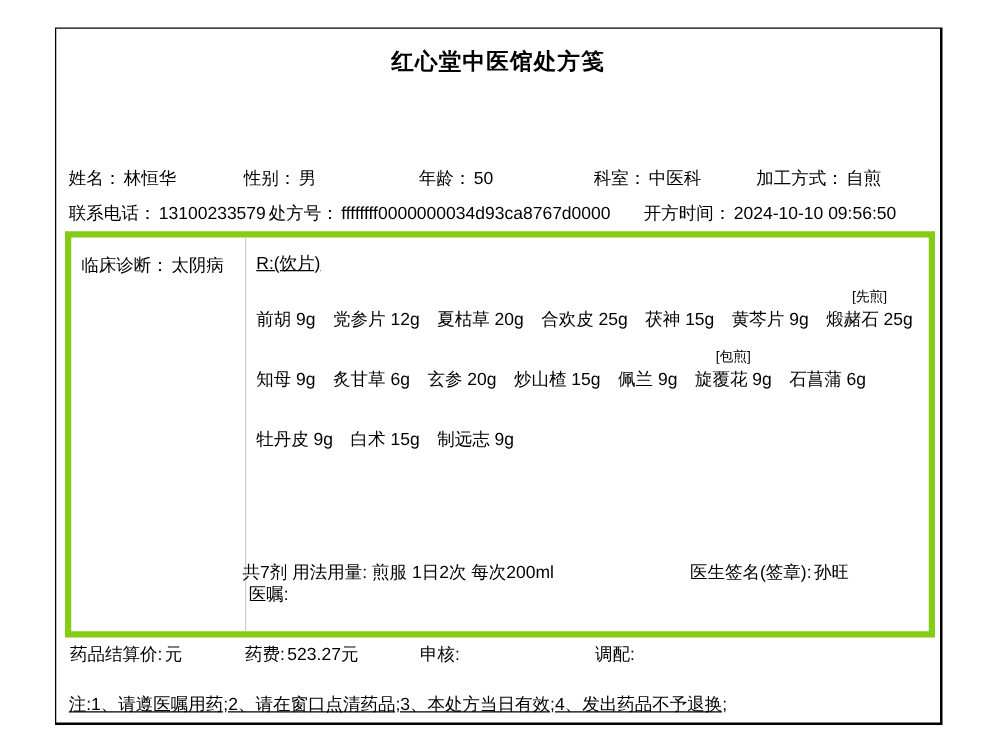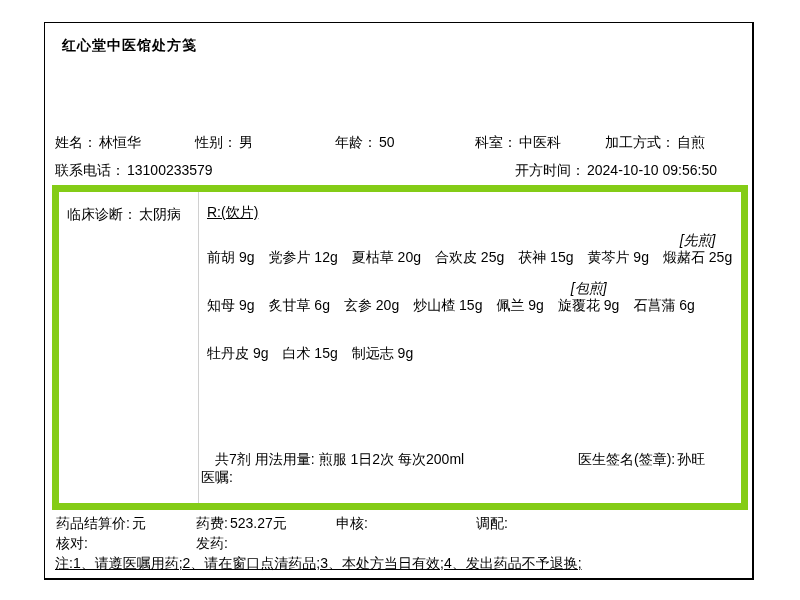--- a/index.html
+++ b/index.html
@@ -7,44 +7,44 @@
     width:800px;height:600px;position:relative;overflow:hidden;
     font-family:"Liberation Sans","DejaVu Sans",sans-serif;
     color:#000;font-size:14px;
   }
   .sheet{
     position:absolute;left:44px;top:22px;width:710px;height:558px;
     border:1px solid #000;border-right-width:2px;border-bottom-width:2px;
     box-sizing:border-box;background:#fff;
   }
   .title{
-    position:absolute;left:17px;top:14px;width:100%;
-    font-size:14px;font-weight:bold;letter-spacing:1px;
+    position:absolute;left:0;top:14px;width:100%;
+    text-align:center;font-size:18px;font-weight:bold;letter-spacing:1px;
   }
   .info-row{position:absolute;left:0;width:100%;height:18px;}
   .info-row1{top:83px;margin-top:28px;}
   .info-row2{top:111px;margin-top:28px;}
   .cell{position:absolute;white-space:nowrap;}
   .rx-box{
     position:absolute;left:7px;top:162px;width:696px;height:325px;
-    border:7px solid #84cc16;box-sizing:border-box;
+    border:5px solid #84cc16;box-sizing:border-box;
   }
   .rx-divider{position:absolute;left:139px;top:0;bottom:0;width:1px;background:#d0d0d0;}
   .diagnosis{position:absolute;left:8px;top:14px;width:125px;white-space:nowrap;}
   .rx-header{position:absolute;left:148px;top:12px;white-space:nowrap;text-decoration:underline;}
   .rx-lines{position:absolute;left:148px;top:0;right:8px;}
   .herb-line{position:absolute;left:0;white-space:nowrap;}
   .herb{position:relative;display:inline-block;margin-right:14px;white-space:nowrap;}
   .herb-note{
     position:absolute;top:-17px;left:50%;transform:translateX(-50%);
-    font-size:14px;white-space:nowrap;font-style:italic;
+    font-size:11px;white-space:nowrap;
   }
-  .usage-line{position:absolute;left:156px;top:259px;white-space:nowrap;}
+  .usage-line{position:absolute;left:137px;top:259px;white-space:nowrap;}
   .usage-line span{margin-right:4px;}
-  .doctor-sig{position:absolute;left:495px;top:259px;white-space:nowrap;margin-left:24px;}
+  .doctor-sig{position:absolute;left:495px;top:259px;white-space:nowrap;}
   .advice{position:absolute;left:142px;top:277px;white-space:nowrap;}
   .footer-row{position:absolute;left:1px;width:100%;height:18px;text-decoration:underline;}
   .footer-row1{top:492px;}
   .footer-row2{top:512px;}
   .footer-note{position:absolute;left:10px;top:532px;white-space:nowrap;text-decoration:underline;}
   .pair{white-space:nowrap;}
   .pair .val{margin-left:2px;}
 </style>
 </head>
 <body>
@@ -56,20 +56,21 @@
   <div class="info-row info-row1">
     <span class="cell pair" style="left:10px"><span>姓名：</span><span class="val">林恒华</span></span>
     <span class="cell pair" style="left:150px"><span>性别：</span><span class="val">男</span></span>
     <span class="cell pair" style="left:290px"><span>年龄：</span><span class="val">50</span></span>
     <span class="cell pair" style="left:430px"><span>科室：</span><span class="val">中医科</span></span>
     <span class="cell pair" style="left:560px"><span>加工方式：</span><span class="val">自煎</span></span>
   </div>
 
   <div class="info-row info-row2">
     <span class="cell pair" style="left:10px"><span>联系电话：</span><span class="val">13100233579</span></span>
+    <span class="cell pair" style="left:170px"><span>处方号：</span><span class="val">ffffffff0000000034d93ca8767d0000</span></span>
     <span class="cell pair" style="left:470px"><span>开方时间：</span><span class="val">2024-10-10 09:56:50</span></span>
   </div>
 
   <div class="rx-box">
     <div class="rx-divider"></div>
 
     <div class="diagnosis pair">
       <span>临床诊断：</span><span class="val">太阴病</span>
     </div>
 
@@ -92,20 +93,16 @@
     <div class="advice">医嘱:</div>
   </div>
 
   <div class="footer-row footer-row1">
     <span class="cell pair" style="left:10px"><span>药品结算价:</span><span class="val">元</span></span>
     <span class="cell pair" style="left:150px"><span>药费:</span><span class="val">523.27元</span></span>
     <span class="cell pair" style="left:290px"><span>申核:</span><span class="val"></span></span>
     <span class="cell pair" style="left:430px"><span>调配:</span><span class="val"></span></span>
   </div>
 
-  <div class="footer-row footer-row2">
-    <span class="cell pair" style="left:10px"><span>核对:</span><span class="val"></span></span>
-    <span class="cell pair" style="left:150px"><span>发药:</span><span class="val"></span></span>
-  </div>
 
   <div class="footer-note">注:1、请遵医嘱用药;2、请在窗口点清药品;3、本处方当日有效;4、发出药品不予退换;</div>
 
 </div>
 
 </body></html>

